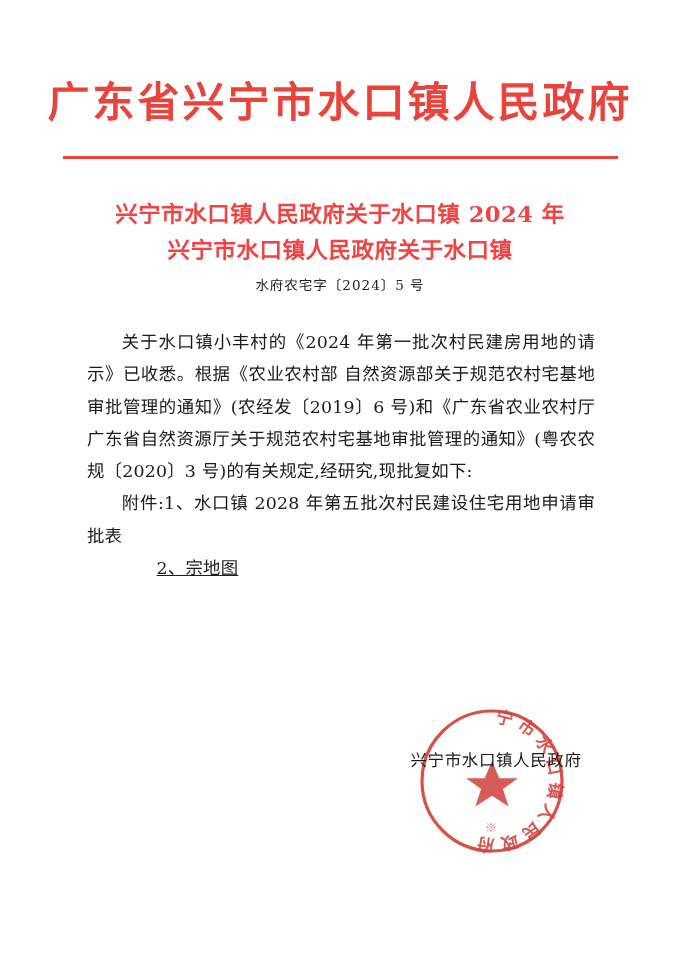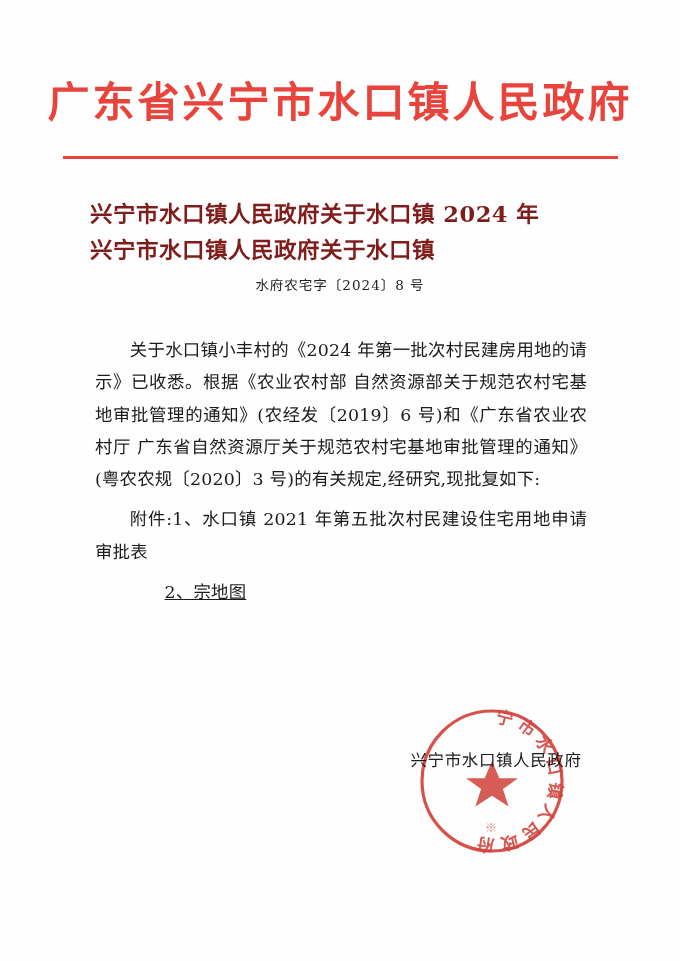--- a/index.html
+++ b/index.html
@@ -49,25 +49,26 @@
     height: 3px;
     background: #e8443c;
   }
 
   
   .doc-title {
     position: absolute;
     left: 90px;
     top: 196px;
     width: 500px;
+    text-align: center;
     font-size: 22.5px;
     font-weight: 700;
     line-height: 1.62;
     letter-spacing: 0.5px;
-    color: #7f1d1d;
+    color: #ef4444;
   }
   .doc-title .tline {
     display: block;
     white-space: nowrap;
   }
 
   .doc-number {
     position: absolute;
     left: 90px;
     top: 274px;
@@ -85,21 +86,21 @@
     top: 326px;
     width: 508px;
     font-size: 17.4px;
     line-height: 32.3px;
     letter-spacing: 0.2px;
     color: #1b1b1b;
     text-align: justify;
     text-justify: inter-character;
   }
   .body-text p {
-    margin: 8px;
+    margin: 0;
     text-indent: 2em;
     text-align: justify;
   }
   .body-text p.attach-sub {
     text-indent: 4em;
     text-decoration: underline;
   }
 
   
   .sign-block {
@@ -141,25 +142,25 @@
   <div class="masthead">
     <div class="masthead-title">广东省兴宁市水口镇人民政府</div>
   </div>
   <div class="masthead-rule"></div>
 
   <div class="doc-title">
     <span class="tline">兴宁市水口镇人民政府关于水口镇 2024 年</span>
     <span class="tline">兴宁市水口镇人民政府关于水口镇</span>
   </div>
 
-  <div class="doc-number">水府农宅字〔2024〕8 号</div>
+  <div class="doc-number">水府农宅字〔2024〕5 号</div>
 
   <div class="body-text">
     <p>关于水口镇小丰村的《2024 年第一批次村民建房用地的请示》已收悉。根据《农业农村部  自然资源部关于规范农村宅基地审批管理的通知》(农经发〔2019〕6 号)和《广东省农业农村厅  广东省自然资源厅关于规范农村宅基地审批管理的通知》(粤农农规〔2020〕3 号)的有关规定,经研究,现批复如下:</p>
-    <p>附件:1、水口镇 2021 年第五批次村民建设住宅用地申请审批表</p>
+    <p>附件:1、水口镇 2028 年第五批次村民建设住宅用地申请审批表</p>
     <p class="attach-sub">2、宗地图</p>
   </div>
 
   <div class="seal">
     <svg width="162" height="162" viewBox="0 0 162 162" xmlns="http://www.w3.org/2000/svg">
       <defs>
         <path id="sealArc" d="M 81,81 m 0,-58 a 58,58 0 1,1 -0.1,0" fill="none"></path>
       </defs>
       <circle cx="81" cy="81" r="70" fill="none" stroke="#d2453f" stroke-width="3.2" opacity="0.92"></circle>
       <circle cx="81" cy="81" r="70" fill="none" stroke="#d2453f" stroke-width="1" opacity="0.35"></circle>

